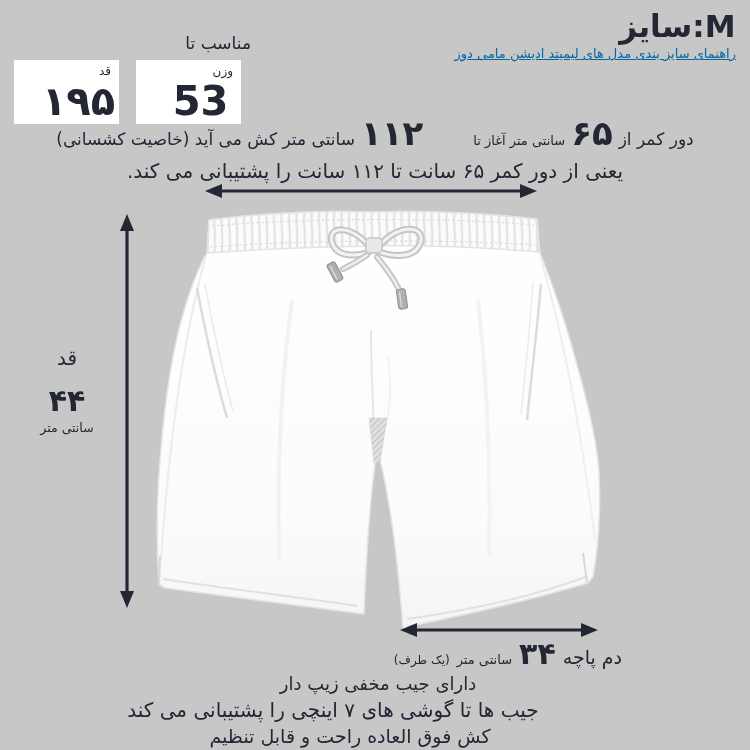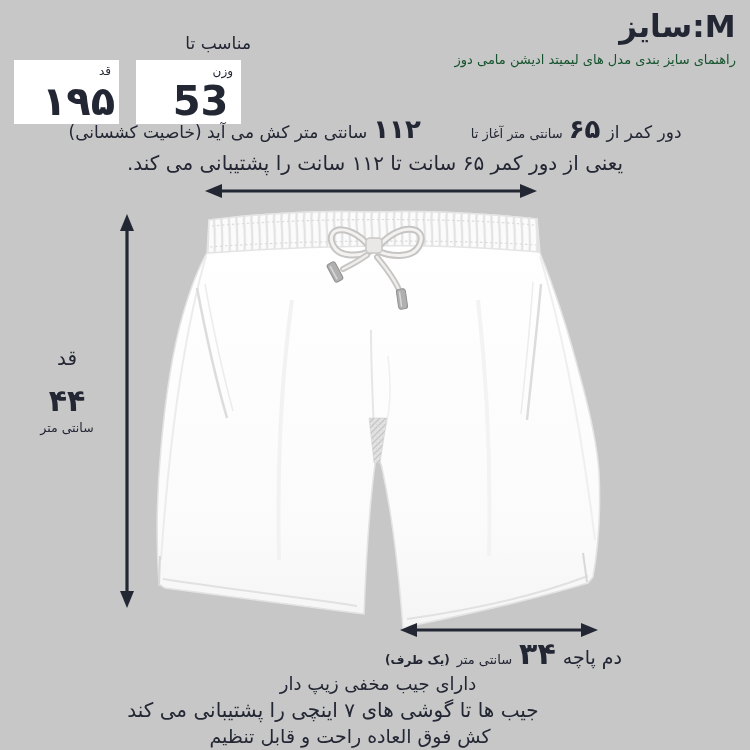--- a/index.html
+++ b/index.html
@@ -6,47 +6,47 @@
   body{
     width:750px;height:750px;position:relative;overflow:hidden;
     background:#c7c7c7;
     font-family:"DejaVu Sans", sans-serif;
     color:#232734;
   }
   .abs{position:absolute;}
   
   .header{top:8px;right:14px;text-align:right;}
   .size-title{font-size:31px;font-weight:bold;direction:ltr;line-height:36px;letter-spacing:0.5px;}
-  .subtitle{font-size:13px;direction:rtl;margin-top:8px;color:#14532d;}
+  .subtitle{font-size:13px;direction:rtl;margin-top:2px;color:#0369a1;text-decoration:underline;}
   
   .fit-panel{top:5px;left:14px;width:237px;}
   .fit-heading{direction:rtl;text-align:right;font-size:17px;padding-left:2px;height:24px;margin-top:28px;}
   .fit-boxes{display:flex;gap:17px;margin-top:3px;}
   .fit-box{width:105px;height:64px;background:#ffffff;position:relative;}
   .fit-box-label{position:absolute;top:4px;right:8px;font-size:12px;direction:rtl;}
   .fit-box-value{position:absolute;bottom:1px;left:0;width:100%;text-align:center;
                  font-size:40px;font-weight:bold;line-height:1.1;padding-left:12px;}
   
   .waist-note{top:116px;left:0;width:750px;text-align:center;}
   .waist-line1{direction:rtl;display:flex;justify-content:center;align-items:baseline;gap:6px;}
   .waist-line1 .t-n{font-size:17px;}
   .waist-line1 .t-s{font-size:13px;margin-left:44px;}
-  .waist-line1 .t-b{font-size:26px;font-weight:bold;line-height:1;}
+  .waist-line1 .t-b{font-size:34px;font-weight:bold;line-height:1;}
   .waist-line2{direction:rtl;font-size:20px;margin-top:9px;}
   
   .length-label{left:24px;top:346px;width:86px;text-align:center;}
   .length-name{font-size:20px;}
   .length-value{font-size:30px;font-weight:bold;margin-top:16px;line-height:1;}
   .length-unit{font-size:12.5px;margin-top:4px;direction:rtl;}
   
   .leg-label{top:639px;right:128px;direction:rtl;display:flex;align-items:baseline;gap:7px;}
   .leg-name{font-size:19px;}
   .leg-value{font-size:30px;font-weight:bold;line-height:1;}
   .leg-unit{font-size:13px;}
-  .leg-note{font-size:12px;font-weight:bold;}
+  .leg-note{font-size:12px;}
   
   .footer-notes{top:671px;left:0;width:620px;text-align:center;direction:rtl;padding-left:48px;}
   .fnote{position:relative;line-height:26px;}
   .fnote1{font-size:18px;left:20px;}
   .fnote2{font-size:20px;left:-25px;}
   .fnote3{font-size:19px;left:-8px;}
   svg{display:block;}
 </style>
 </head>
 <body>

